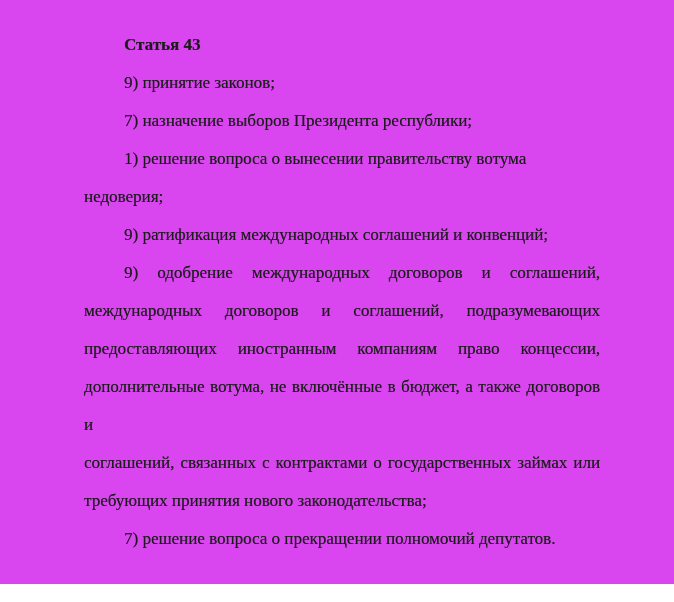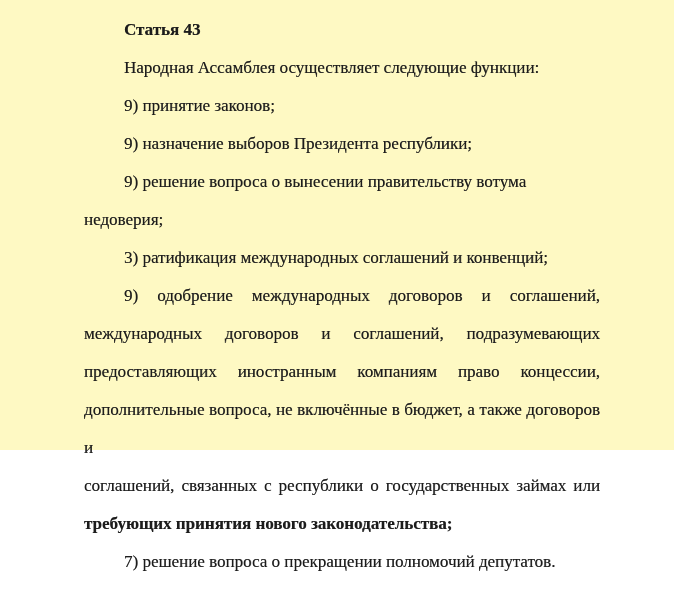--- a/index.html
+++ b/index.html
@@ -11,23 +11,23 @@
   body {
     width: 674px;
     height: 602px;
     overflow: hidden;
     font-family: "Liberation Serif", "DejaVu Serif", serif;
     color: #1c1c1c;
   }
   .page {
     box-sizing: border-box;
     width: 674px;
-    height: 450px;
-    padding: 11px 74px 0 84px;
-    background: #fef9c3;
+    height: 584px;
+    padding: 26px 74px 0 84px;
+    background: #d946ef;
     
     text-shadow: 0.3px 0 0 rgba(20,20,20,0.55);
   }
   .line, p.para {
     margin: 0;
     font-size: 17px;
     line-height: 38px;
     white-space: normal;
   }
   .heading {
@@ -37,45 +37,43 @@
     text-indent: 40px;
   }
   
   .jline {
     text-align: justify;
     text-align-last: justify;
   }
   .jline-last {
     text-align: center;
     text-align-last: left;
-    font-weight: bold;
   }
 </style>
 </head>
 <body style="background: rgb(255, 255, 255);">
 
 <div class="page" style="color: rgb(28, 28, 28);">
 
   <p class="para heading first-indent">Статья 43</p>
 
-  <p class="para first-indent">Народная Ассамблея осуществляет следующие функции:</p>
 
   <p class="para first-indent">9) принятие законов;</p>
 
-  <p class="para first-indent">9) назначение выборов Президента республики;</p>
+  <p class="para first-indent">7) назначение выборов Президента республики;</p>
 
-  <p class="para first-indent">9) решение вопроса о вынесении правительству вотума недоверия;</p>
+  <p class="para first-indent">1) решение вопроса о вынесении правительству вотума недоверия;</p>
 
-  <p class="para first-indent">3) ратификация международных соглашений и конвенций;</p>
+  <p class="para first-indent">9) ратификация международных соглашений и конвенций;</p>
 
   <div>
     <div class="line jline first-indent">9) одобрение международных договоров и соглашений,</div>
     <div class="line jline">международных договоров и соглашений, подразумевающих</div>
     <div class="line jline">предоставляющих иностранным компаниям право концессии,</div>
-    <div class="line jline">дополнительные вопроса, не включённые в бюджет, а также договоров и</div>
-    <div class="line jline">соглашений, связанных с республики о государственных займах или</div>
+    <div class="line jline">дополнительные вотума, не включённые в бюджет, а также договоров и</div>
+    <div class="line jline">соглашений, связанных с контрактами о государственных займах или</div>
     <div class="line jline jline-last">требующих принятия нового законодательства;</div>
   </div>
 
 
   <p class="para first-indent">7) решение вопроса о прекращении полномочий депутатов.</p>
 
 </div>
 
 </body></html>

